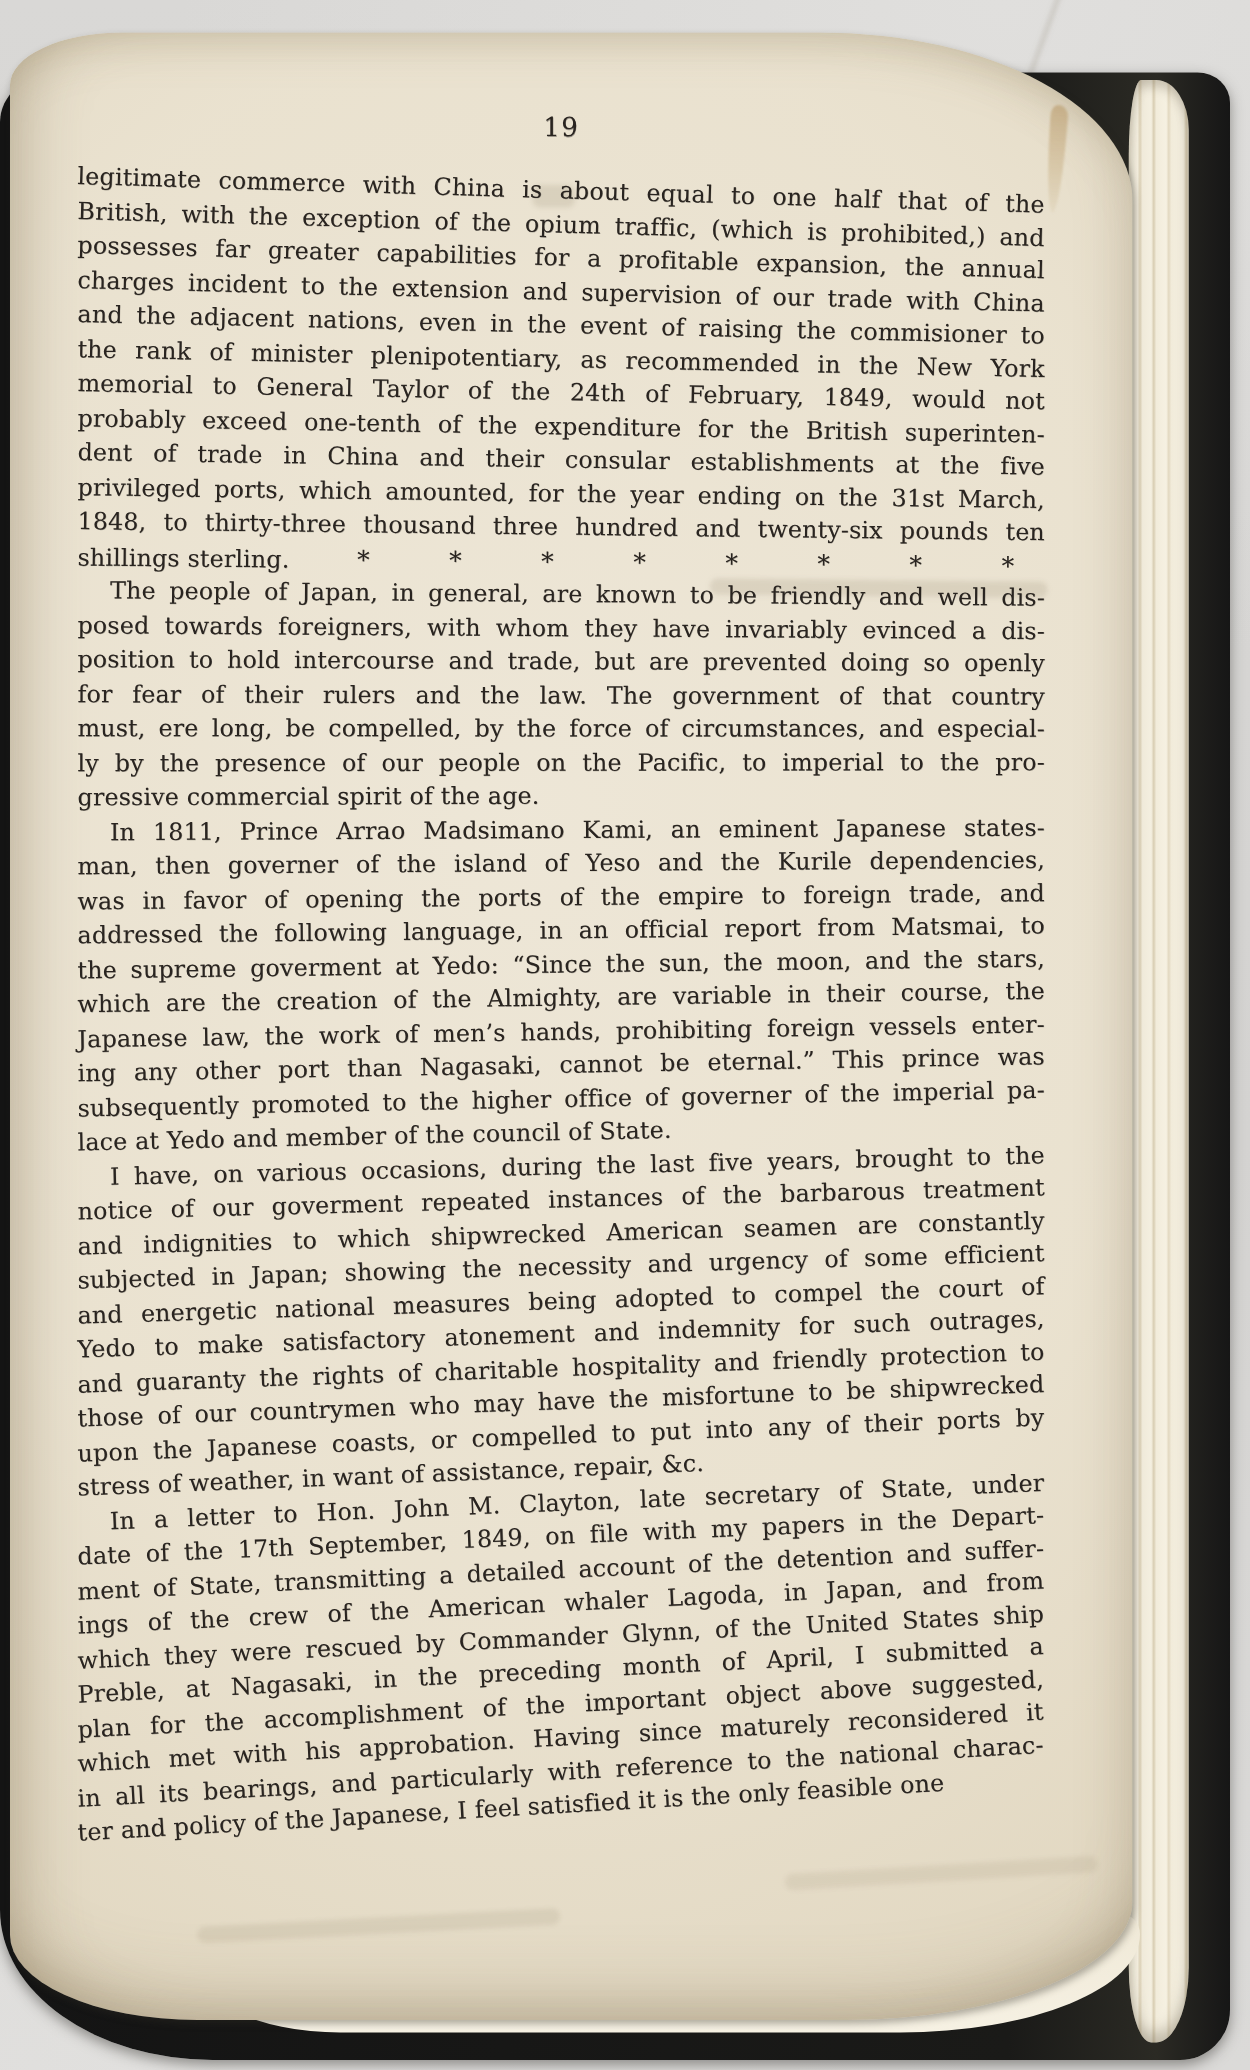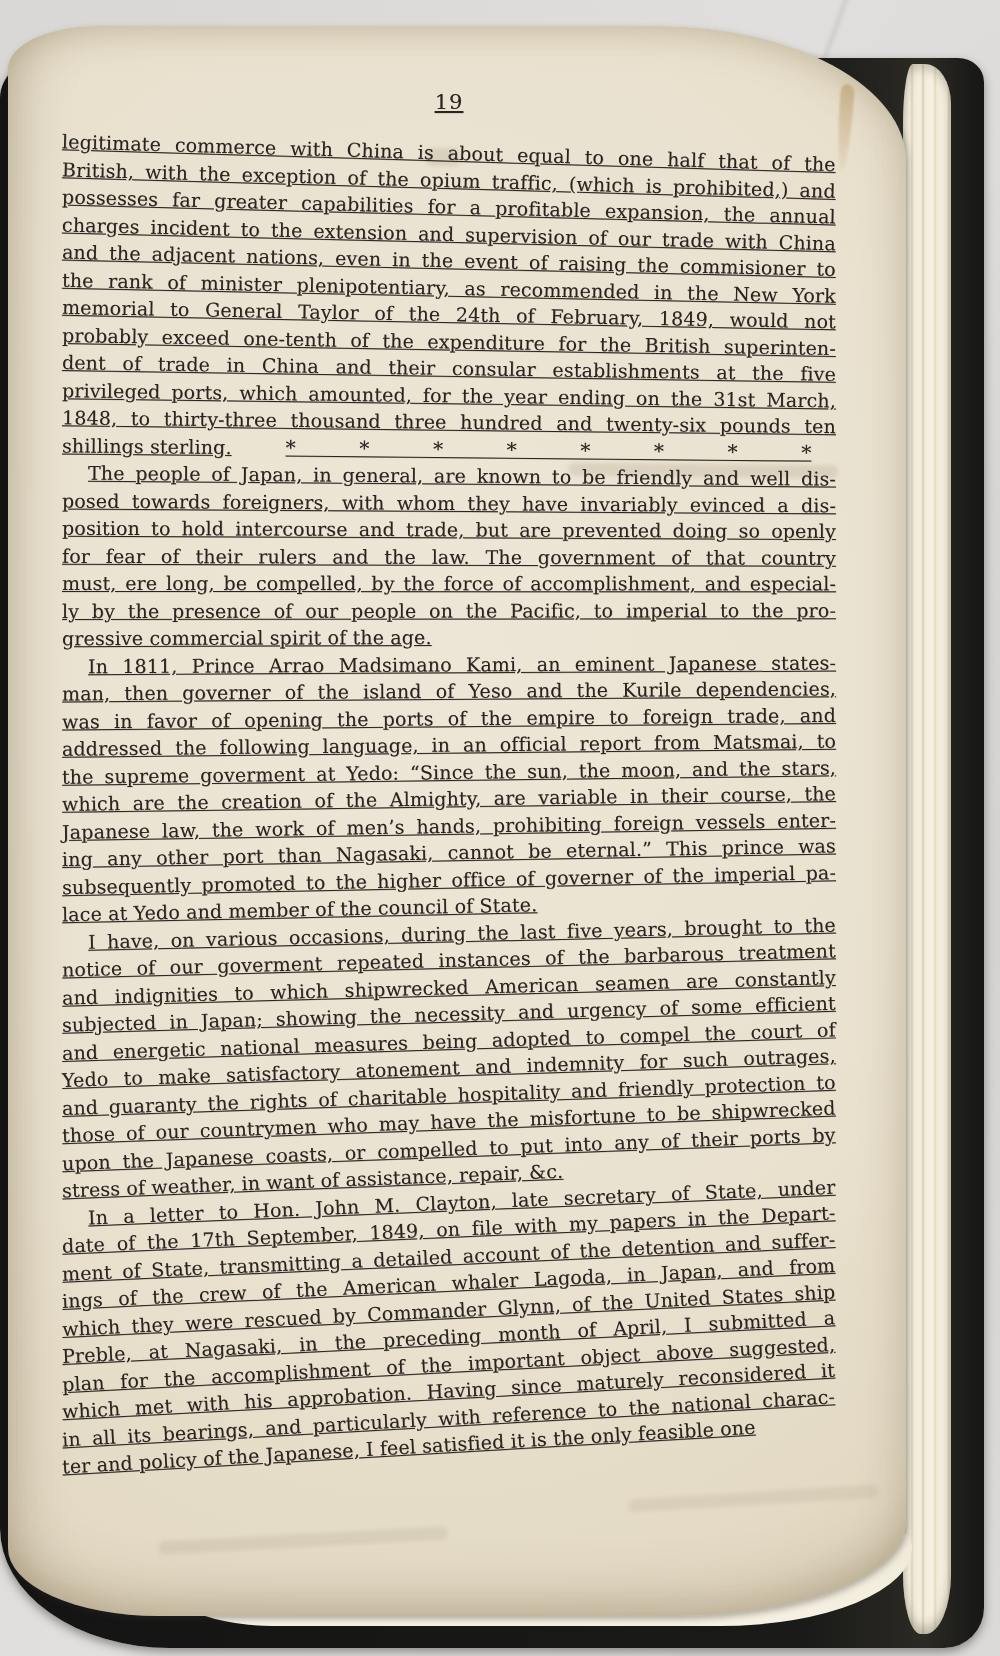--- a/index.html
+++ b/index.html
@@ -50,21 +50,21 @@
       radial-gradient(130% 90% at 46% 40%, rgba(238,231,216,.9) 0%, rgba(234,226,208,.85) 45%, rgba(222,211,187,.9) 82%, rgba(213,200,172,.95) 100%),
       #e8e0cb;
     border-radius:90px 250px 230px 150px / 42px 135px 95px 68px;
     box-shadow:
       inset 34px 0 55px -28px rgba(110,92,62,.33),
       inset -24px 0 48px -24px rgba(110,92,62,.22),
       inset 0 26px 40px -26px rgba(160,145,110,.35),
       inset 0 -44px 60px -34px rgba(120,102,70,.34),
       2px 3px 6px rgba(50,45,38,.35);
   }
-  .page-inner{position:absolute;left:54px;right:70px;top:0;color:#292420;text-decoration:underline;}
+  .page-inner{position:absolute;left:54px;right:70px;top:0;color:#292420;}
   .pgnum{
     margin:64px 0 16px 0;text-align:center;font-size:21px;letter-spacing:1px;
     text-shadow:.3px .3px 0 rgba(41,36,32,.4);
   }
   .para{margin:0;}
   .tline,.star-row{
     height:27.5px;line-height:27.5px;font-size:19px;letter-spacing:.15px;
     text-align:justify;text-align-last:justify;
     text-shadow:.35px .35px 0 rgba(41,36,32,.35);
     transform-origin:8% 50%;
@@ -122,21 +122,21 @@
 
     <div class="star-row rotrow" style="transform: rotate(0.55deg);">
       <span>shillings sterling.</span><span class="stars">* * * * * * * *</span>
     </div>
 
     <div class="para ind endleft">
         <div class="tline rotrow" style="transform: rotate(0.45deg);">The people of Japan, in general, are known to be friendly and well dis-</div>
         <div class="tline rotrow" style="transform: rotate(0.35deg);">posed towards foreigners, with whom they have invariably evinced a dis-</div>
         <div class="tline rotrow" style="transform: rotate(0.24deg);">position to hold intercourse and trade, but are prevented doing so openly</div>
         <div class="tline rotrow" style="transform: rotate(0.14deg);">for fear of their rulers and the law.  The government of that country</div>
-        <div class="tline rotrow" style="transform: rotate(0.03deg);">must, ere long, be compelled, by the force of accomplishment, and especial-</div>
+        <div class="tline rotrow" style="transform: rotate(0.03deg);">must, ere long, be compelled, by the force of circumstances, and especial-</div>
         <div class="tline rotrow" style="transform: rotate(-0.07deg);">ly by the presence of our people on the Pacific, to imperial to the pro-</div>
         <div class="tline rotrow" style="transform: rotate(-0.18deg);">gressive commercial spirit of the age.</div>
       </div>
 
     <div class="para ind endleft">
         <div class="tline rotrow" style="transform: rotate(-0.28deg);">In 1811, Prince Arrao Madsimano Kami, an eminent Japanese states-</div>
         <div class="tline rotrow" style="transform: rotate(-0.38deg);">man, then governer of the island of Yeso and the Kurile dependencies,</div>
         <div class="tline rotrow" style="transform: rotate(-0.49deg);">was in favor of opening the ports of the empire to foreign trade, and</div>
         <div class="tline rotrow" style="transform: rotate(-0.59deg);">addressed the following language, in an official report from Matsmai, to</div>
         <div class="tline rotrow" style="transform: rotate(-0.7deg);">the supreme goverment at Yedo: “Since the sun, the moon, and the stars,</div>

